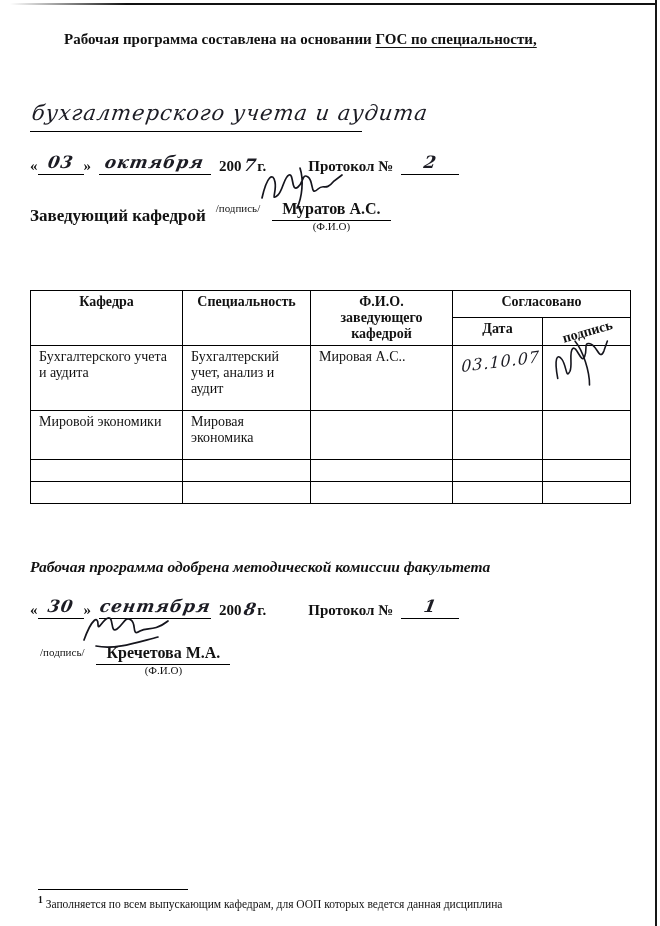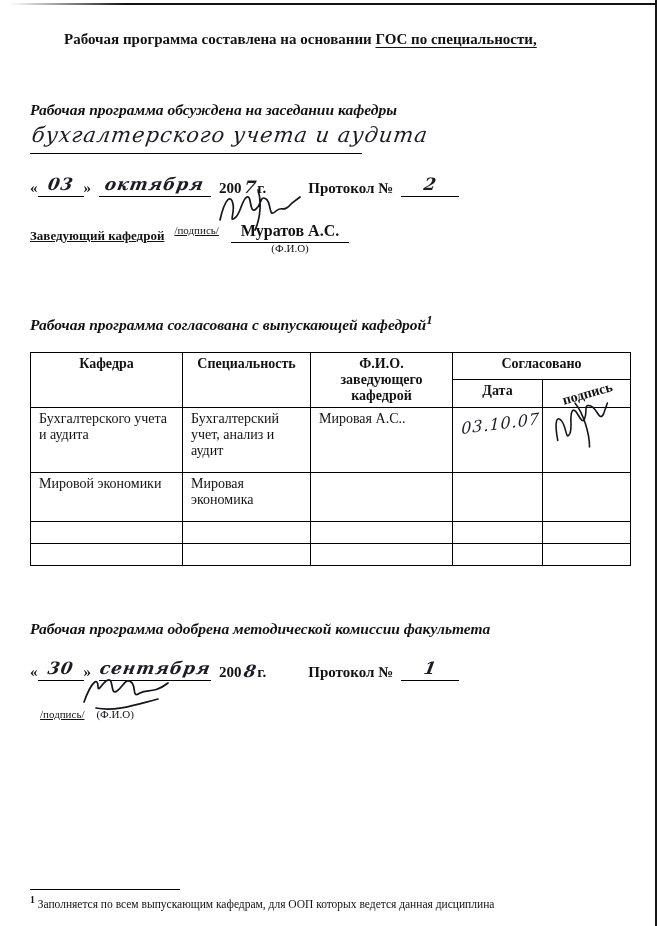--- a/index.html
+++ b/index.html
@@ -47,22 +47,22 @@
   }
   .slot-day { width: 46px; }
   .slot-month { width: 112px; }
   .slot-proto { width: 58px; }
   .hw-sm { font-size: 17px; transform: skewX(-10deg); letter-spacing: 1px; }
   .year-digit { font-size: 17px; transform: skewX(-10deg); margin: 0 2px; }
   .proto-label { margin-left: 42px; }
   .sp { display:inline-block; width: 8px; }
 
   .sign-line { margin-top: 18px; display: flex; align-items: flex-start; }
-  .sign-label { font-size: 13px; font-weight: bold; padding-top: 6px; white-space: nowrap; text-decoration: underline; }
-  .sig-block { margin-left: 10px; text-decoration: underline; }
+  .sign-label { font-size: 17px; font-weight: bold; padding-top: 6px; white-space: nowrap; }
+  .sig-block { margin-left: 10px; }
   .sig-area { width: 178px; height: 30px; border-bottom: 1.4px solid #000; position: relative; }
   .sig-area svg { position: absolute; bottom: -10px; left: 38px; }
   .caption { display: block; text-align: center; font-size: 11px; font-weight: normal; margin-top: 2px; }
   .name-block { margin-left: 12px; }
   .name-area {
     border-bottom: 1.4px solid #000; font-size: 16px; font-weight: bold;
     padding: 6px 10px 3px 10px; white-space: nowrap;
   }
 
   .h2-block { margin-top: 58px; }
@@ -79,36 +79,35 @@
   col.c1 { width: 152px; } col.c2 { width: 128px; } col.c3 { width: 142px; }
   col.c4 { width: 90px; } col.c5 { width: 88px; }
   .th-rot { display: inline-block; transform: rotate(-16deg) translateY(3px); }
   tr.r1 td { height: 58px; }
   tr.r2 td { height: 42px; }
   tr.r3 td, tr.r4 td { height: 15px; }
   .hw-date { font-size: 16px; transform: rotate(-7deg) skewX(-8deg); margin-top: 3px; letter-spacing: 1px; }
   .cell-sig { position: relative; }
   .cell-sig svg { position: absolute; top: -14px; left: 2px; transform: rotate(-22deg); }
 
-  .footnote { position: absolute; left: 30px; bottom: 16px; width: 600px; }
+  .footnote { position: absolute; left: 38px; bottom: 16px; width: 600px; }
   .footnote-rule { width: 150px; height: 1.2px; background: #000; margin-bottom: 4px; }
   .footnote p { margin: 0; font-size: 11.5px; }
   .footnote sup { font-weight: bold; }
 </style>
 </head>
 <body>
 
 <div class="page">
   <div class="scan-top"></div>
   <div class="scan-right"></div>
 
   <p class="intro"><span>Рабочая программа составлена на основании</span> <span class="u">ГОС по специальности,</span><br></p>
 
   <div class="h1-block">
-    <h3 class="heading">Рабочая программа обсуждена на заседании кафедры</h3>
     <div class="dept-line">
       <span class="dept-slot"><span class="handwriting hw-dept">бухгалтерского учета и аудита</span></span>
     </div>
     <div class="date-line">
       <span>«</span><span class="hw-slot slot-day"><span class="handwriting hw-sm">03</span></span><span>»</span><span class="sp"></span><span class="hw-slot slot-month"><span class="handwriting hw-sm">октября</span></span><span class="sp"></span><span>200</span><span class="handwriting year-digit">7</span><span>г.</span><span class="proto-label">Протокол №</span><span class="sp"></span><span class="hw-slot slot-proto"><span class="handwriting hw-sm">2</span></span>
     </div>
     <div class="sign-line">
       <span class="sign-label">Заведующий кафедрой</span>
       <span class="sig-block">
         <span class="sig-area">
@@ -119,21 +118,20 @@
         <span class="caption">/подпись/</span>
       </span>
       <span class="name-block">
         <span class="name-area">Муратов А.С.</span>
         <span class="caption">(Ф.И.О)</span>
       </span>
     </div>
   </div>
 
   <div class="h2-block">
-    <h3 class="heading"><span>Рабочая программа согласована с выпускающей кафедрой</span><sup>1</sup></h3>
 
     <table class="agree">
       <colgroup>
           <col class="c1">
           <col class="c2">
           <col class="c3">
           <col class="c4">
           <col class="c5">
         </colgroup>
       <thead>
@@ -193,20 +191,21 @@
     <div class="sign-line">
       <span class="sig-block">
         <span class="sig-area">
           <svg width="96" height="44" viewBox="0 0 96 44">
             <path d="M6 30 C14 8, 20 6, 20 14 C20 22, 24 10, 30 8 C36 6, 32 24, 39 19 C46 14, 47 6, 53 10 C59 14, 53 27, 62 21 C70 16, 74 23, 90 11 M18 36 C38 40, 60 32, 80 27" fill="none" stroke="#15151d" stroke-width="1.7" stroke-linecap="round"></path>
           </svg>
         </span>
         <span class="caption">/подпись/</span>
       </span>
       <span class="name-block">
+        <span class="name-area">Кречетова М.А.</span>
         <span class="caption">(Ф.И.О)</span>
       </span>
     </div>
   </div>
 
   <div class="footnote">
     <div class="footnote-rule"></div>
     <p><sup>1</sup> <span>Заполняется по всем выпускающим кафедрам,  для  ООП  которых  ведется данная дисциплина</span></p>
   </div>
 </div>

